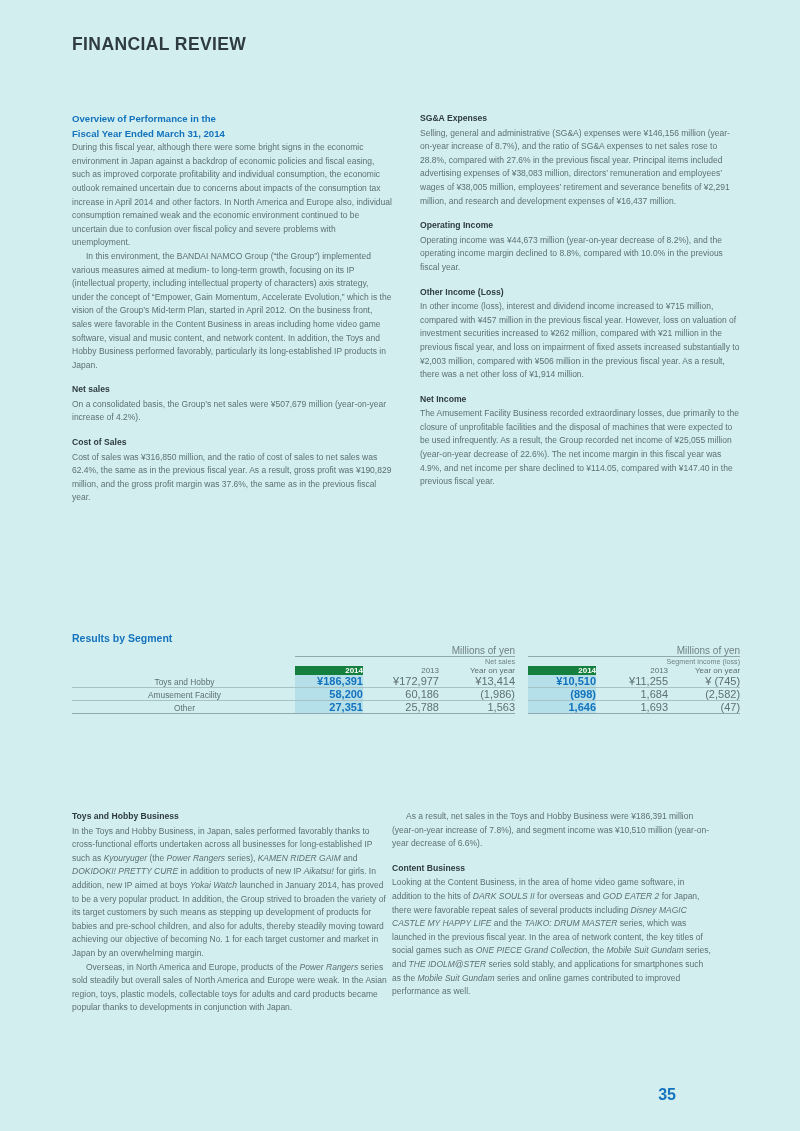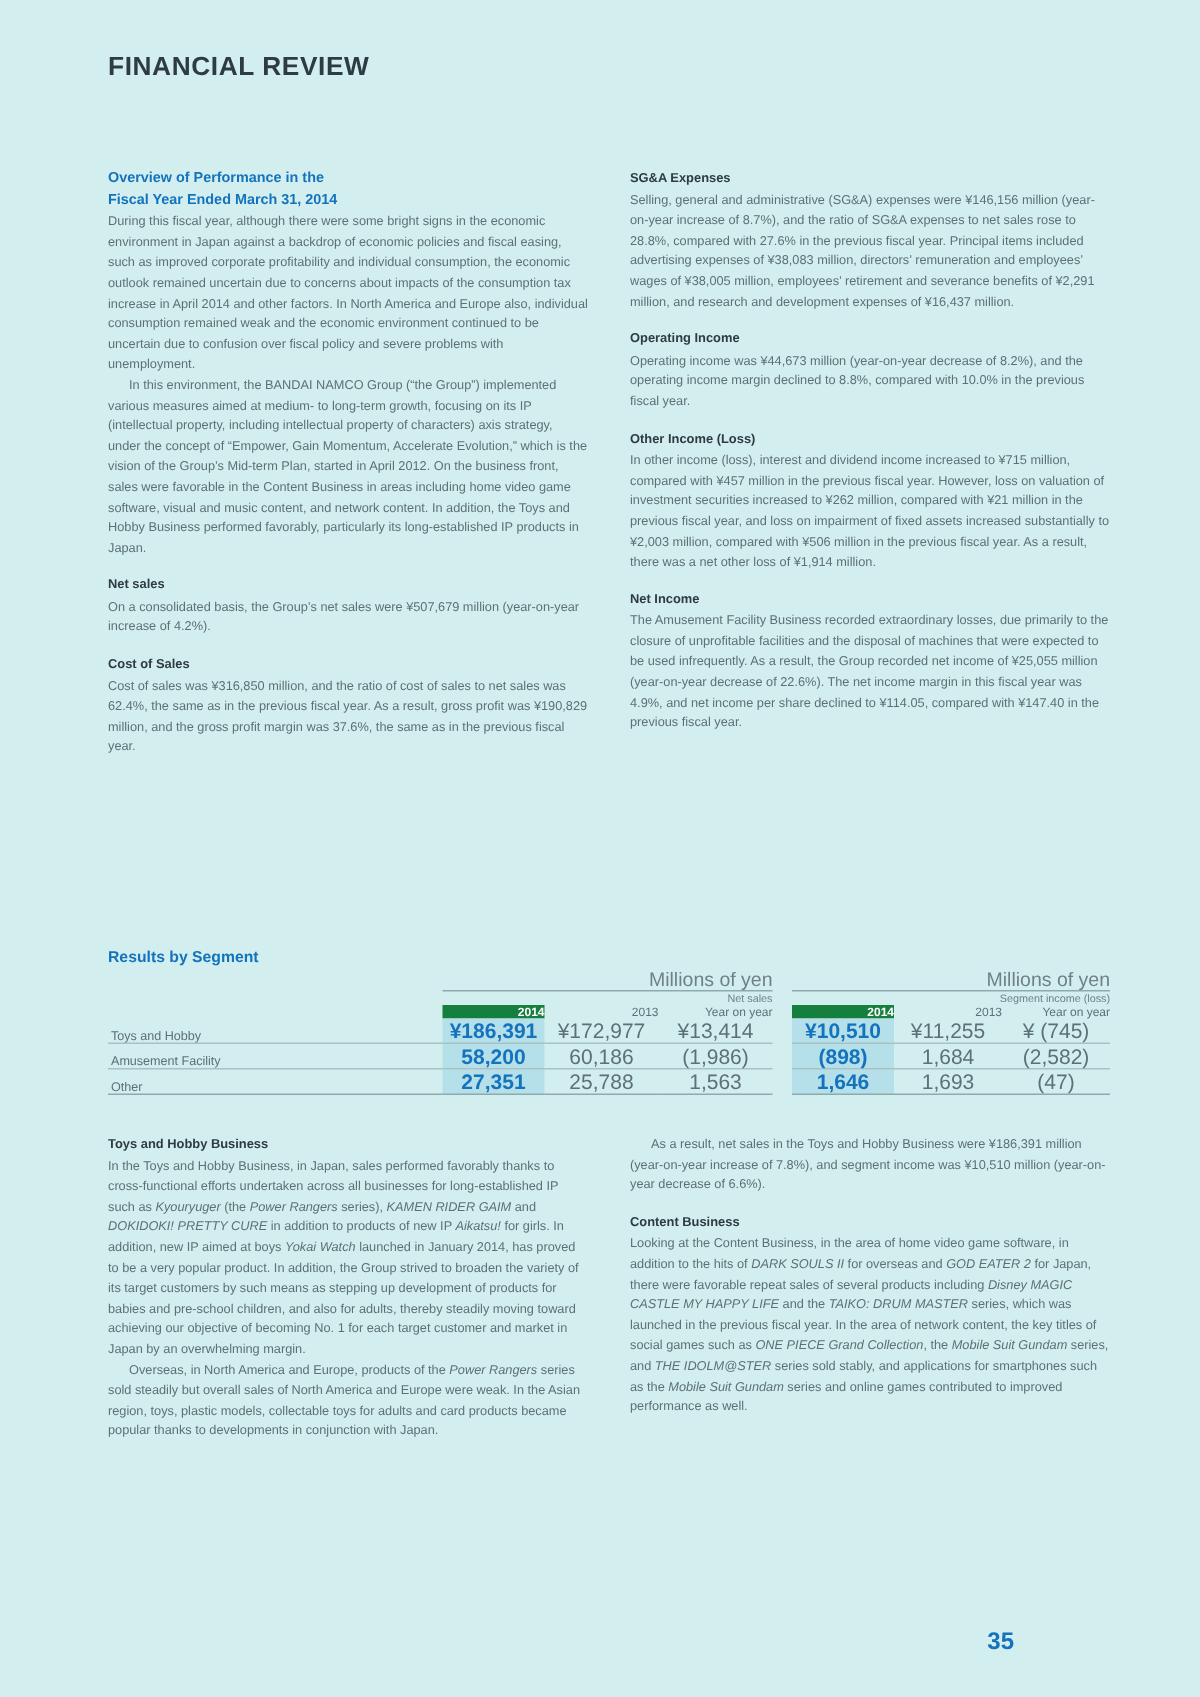--- a/index.html
+++ b/index.html
@@ -109,21 +109,21 @@
   .c-name  { width: 223px; }
   .c-a2014 { width: 68px; }
   .c-a2013 { width: 76px; }
   .c-ayoy  { width: 76px; }
   .c-spacer{ width: 13px; }
   .c-b2014 { width: 68px; }
   .c-b2013 { width: 72px; }
   .c-byoy  { width: 72px; }
 
   .unit-row td {
-    font-size: 13px;
+    font-size: 10px;
     color: #6e8189;
     text-align: right;
     padding-bottom: 2px;
     padding-right: 4px;
   }
   .rule-row td {
     height: 1px;
     padding: 0;
   }
   .rule {
@@ -143,28 +143,28 @@
     text-align: right;
     padding: 2.5px 4px 2.5px 0;
     color: #5d7076;
   }
   .hdr-row td.blue {
     background: #15803d;
     color: #ffffff;
     font-weight: bold;
   }
   .data-row td {
-    font-size: 14px;
+    font-size: 11px;
     padding: 3.5px 4px 3.5px 0;
-    text-align: center;
+    text-align: right;
     color: #5d7076;
     border-bottom: 1px solid #a7c2c5;
   }
   .data-row td.name {
-    text-align: left;
+    text-align: center;
     padding-left: 2px;
     font-size: 8.4px;
   }
   .data-row td.hl {
     background: #b5dfe9;
     color: #1473bd;
     font-weight: bold;
   }
   .data-row td.sp {
     border-bottom: none;
@@ -176,24 +176,23 @@
     border-bottom: none;
   }
   .hdr-row td.sp, .unit-row td.sp, .grp-row td.sp, .rule-row td.sp {
     background: transparent;
   }
 
   
   .cols-bottom {
     position: absolute;
     left: 72px;
-    top: 756px;
+    top: 810px;
     width: 668px;
     display: flex;
-    gap: 28px;
   }
 
   
   .page-num {
     position: absolute;
     right: 60px;
     bottom: 27px;
     color: #1473bd;
     font-weight: bold;
     font-size: 16px;

